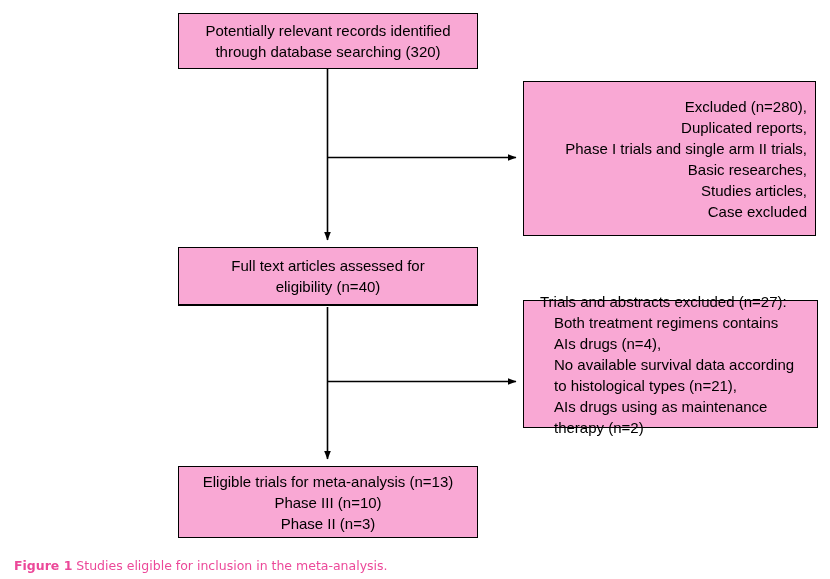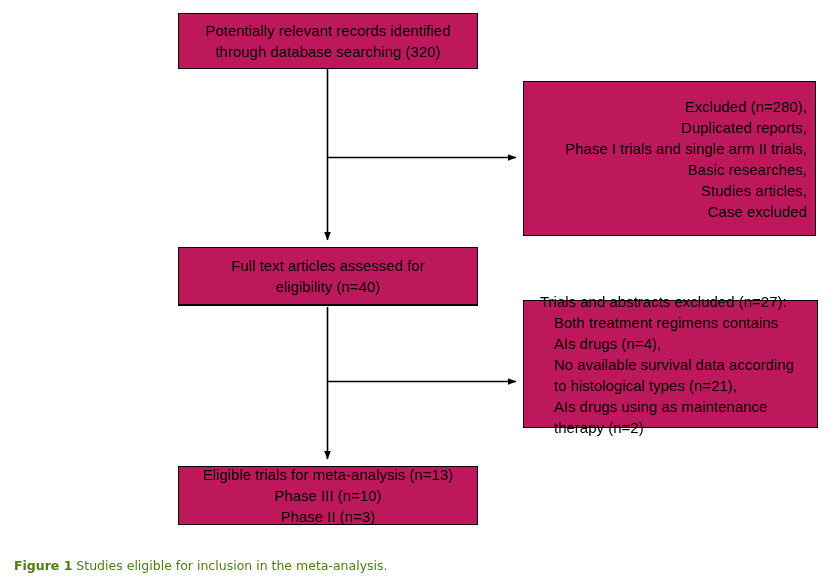--- a/index.html
+++ b/index.html
@@ -22,21 +22,21 @@
     top: 0;
     width: 830px;
     height: 579px;
   }
 
   
   .node {
     position: absolute;
     box-sizing: border-box;
     border: 1px solid #000000;
-    background: #be185d;
+    background: #f9a8d4;
     font-size: 15px;
     line-height: 21px;
     color: #000000;
     z-index: 2;
   }
 
   .node.centered {
     display: flex;
     flex-direction: column;
     align-items: center;
@@ -75,21 +75,21 @@
     top: 247px;
     width: 300px;
     height: 59px;
     border-bottom-width: 2px;
   }
 
   #node-eligible {
     left: 178px;
     top: 466px;
     width: 300px;
-    height: 59px;
+    height: 72px;
   }
 
   #node-excluded-1 {
     left: 523px;
     top: 81px;
     width: 293px;
     height: 155px;
     text-align: right;
   }
 
@@ -112,21 +112,21 @@
   }
 
   
   #figure-caption {
     position: absolute;
     left: 14px;
     top: 558px;
     font-family: "DejaVu Sans", sans-serif;
     font-size: 12.5px;
     line-height: 16px;
-    color: #4d7c0f;
+    color: #ec4899;
     white-space: nowrap;
   }
   #figure-caption .cap-label {
     font-weight: bold;
   }
   #figure-caption .cap-text {
     font-weight: normal;
   }
 </style>
 </head>

